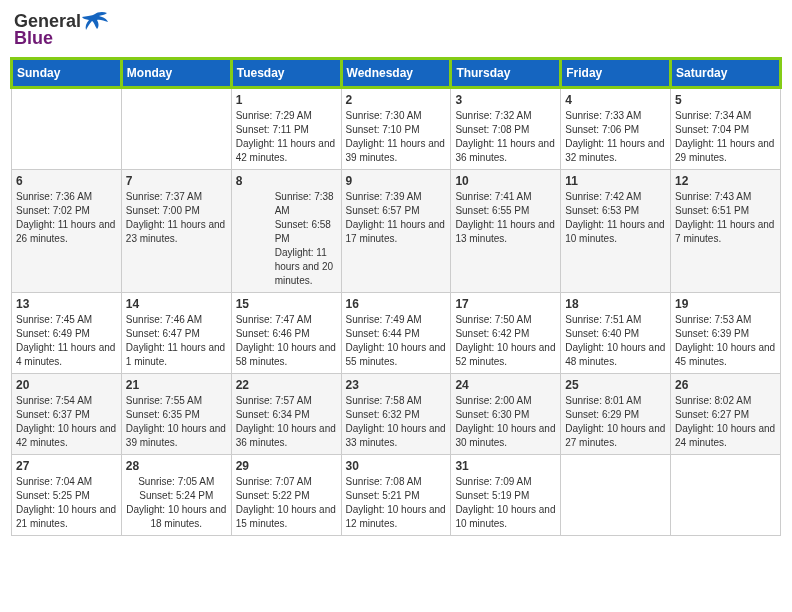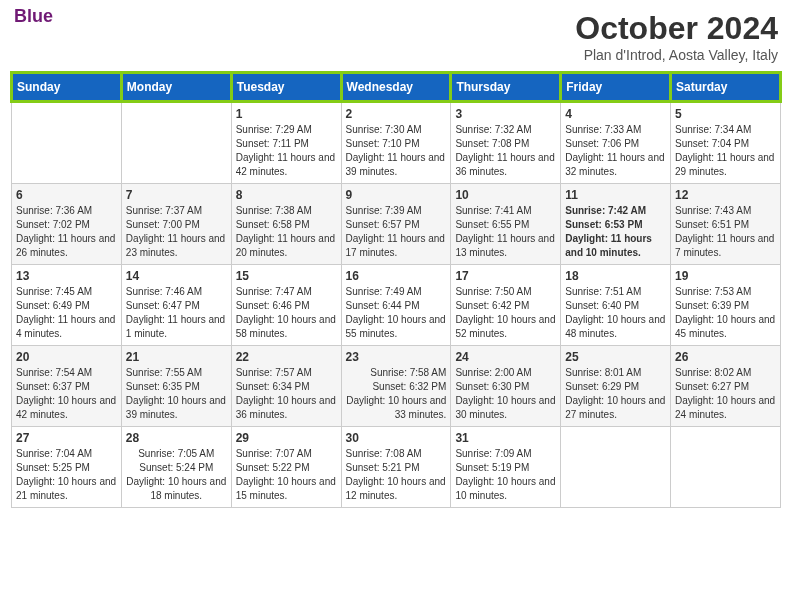--- a/index.html
+++ b/index.html
@@ -84,26 +84,28 @@
       font-size: 10px;
       line-height: 1.4;
     }
   </style>
 </head>
 <body>
 
 <div class="header-area">
   <div class="logo">
     <div style="display:flex;flex-direction:column;align-items:flex-start;">
+      <div style="display:flex;align-items:center;">
+        <span class="logo-text-general">General</span>
+        <svg class="logo-bird" viewBox="0 0 28 22" xmlns="http://www.w3.org/2000/svg">
+          <path d="M14 4 C16 2, 22 1, 26 3 C24 5, 20 5, 18 6 C22 7, 26 9, 27 12 C23 11, 19 9, 16 10 C18 13, 18 17, 16 19 C14 16, 13 12, 11 11 C8 14, 6 18, 5 20 C4 17, 5 13, 8 10 C5 9, 2 9, 1 7 C5 6, 10 6, 12 5 Z" fill="#1565c0"></path>
+        </svg>
+      </div>
       <span class="logo-text-blue" style="margin-top:-4px;">Blue</span>
     </div>
-  </div>
-  <div class="title-area">
-    <div class="month-title">October 2024</div>
-    <div class="location-title">Plan d'Introd, Aosta Valley, Italy</div>
   </div>
 </div>
 
 <table>
   <thead>
     <tr id="header-row">
     <th>Sunday</th>
         <th>Monday</th>
         <th>Tuesday</th>
         <th>Wednesday</th>
@@ -155,39 +157,39 @@
 Daylight: 11 hours and 26 minutes.</div>
         </td>
         <td>
           <span class="day-number">7</span>
           <div class="cell-content" style="white-space: pre-line;">Sunrise: 7:37 AM
 Sunset: 7:00 PM
 Daylight: 11 hours and 23 minutes.</div>
         </td>
         <td>
           <span class="day-number">8</span>
-          <div class="cell-content" style="white-space: pre-line;">Sunrise: 7:38 AM
+          <div class="cell-content" style="white-space: pre-line; margin-left: 39px;">Sunrise: 7:38 AM
 Sunset: 6:58 PM
 Daylight: 11 hours and 20 minutes.</div>
         </td>
         <td>
           <span class="day-number">9</span>
           <div class="cell-content" style="white-space: pre-line;">Sunrise: 7:39 AM
 Sunset: 6:57 PM
 Daylight: 11 hours and 17 minutes.</div>
         </td>
         <td>
           <span class="day-number">10</span>
           <div class="cell-content" style="white-space: pre-line;">Sunrise: 7:41 AM
 Sunset: 6:55 PM
 Daylight: 11 hours and 13 minutes.</div>
         </td>
         <td>
           <span class="day-number">11</span>
-          <div class="cell-content" style="white-space: pre-line; font-weight: bold;">Sunrise: 7:42 AM
+          <div class="cell-content" style="white-space: pre-line;">Sunrise: 7:42 AM
 Sunset: 6:53 PM
 Daylight: 11 hours and 10 minutes.</div>
         </td>
         <td>
           <span class="day-number">12</span>
           <div class="cell-content" style="white-space: pre-line;">Sunrise: 7:43 AM
 Sunset: 6:51 PM
 Daylight: 11 hours and 7 minutes.</div>
         </td>
       </tr>
@@ -249,21 +251,21 @@
 Daylight: 10 hours and 39 minutes.</div>
         </td>
         <td>
           <span class="day-number">22</span>
           <div class="cell-content" style="white-space: pre-line;">Sunrise: 7:57 AM
 Sunset: 6:34 PM
 Daylight: 10 hours and 36 minutes.</div>
         </td>
         <td>
           <span class="day-number">23</span>
-          <div class="cell-content" style="white-space: pre-line; text-align: right;">Sunrise: 7:58 AM
+          <div class="cell-content" style="white-space: pre-line;">Sunrise: 7:58 AM
 Sunset: 6:32 PM
 Daylight: 10 hours and 33 minutes.</div>
         </td>
         <td>
           <span class="day-number">24</span>
           <div class="cell-content" style="white-space: pre-line;">Sunrise: 2:00 AM
 Sunset: 6:30 PM
 Daylight: 10 hours and 30 minutes.</div>
         </td>
         <td>

